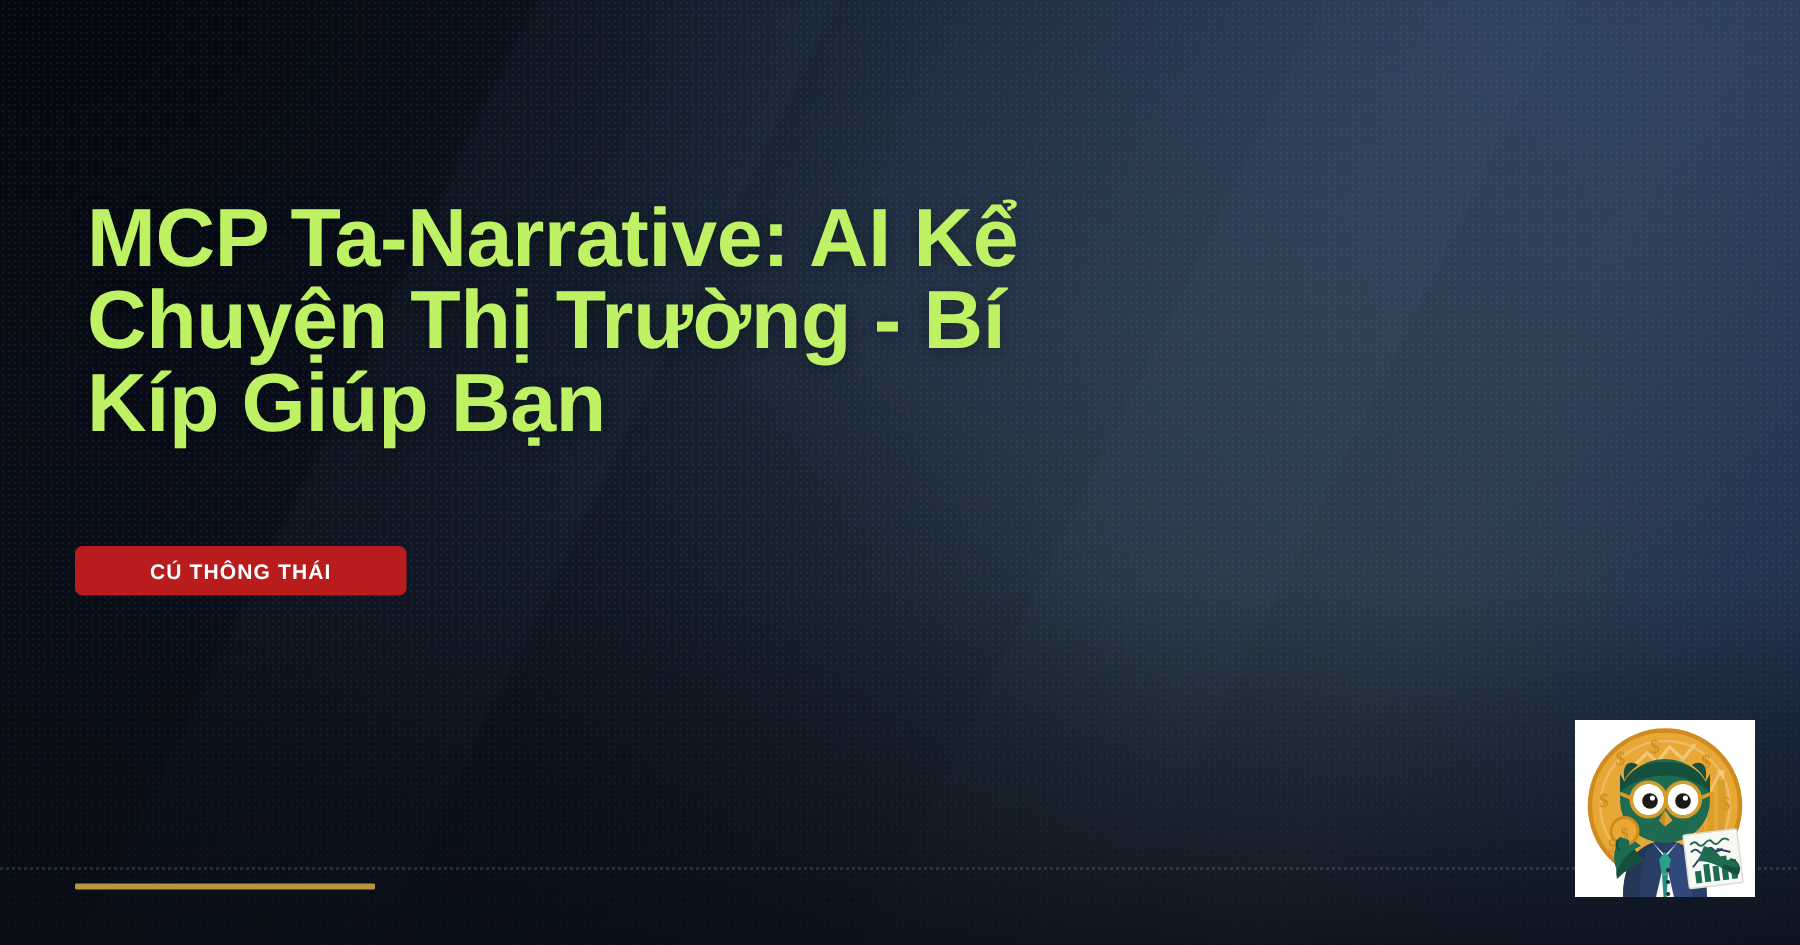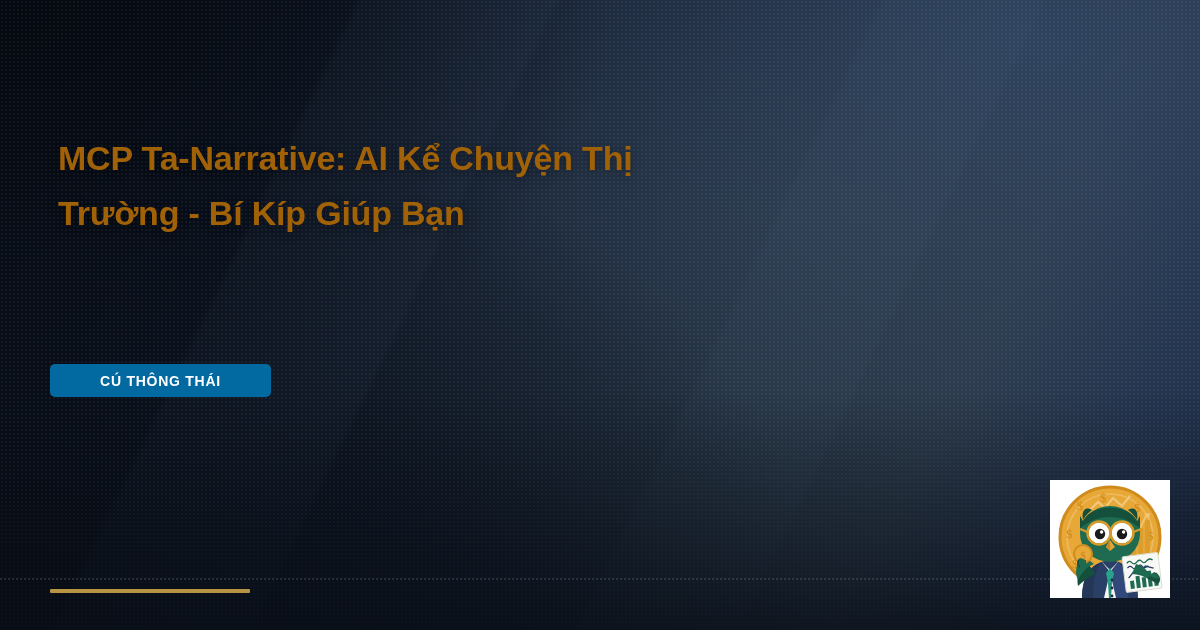--- a/index.html
+++ b/index.html
@@ -88,43 +88,43 @@
     position: absolute;
     inset: 0;
   }
 
   .title {
     position: absolute;
     left: 58px;
     top: 131px;
     width: 640px;
     margin: 0;
-    color: #a16207;
+    color: #bef264;
     font-family: "Liberation Sans", sans-serif;
-    font-size: 34px;
+    font-size: 55px;
     font-weight: 700;
     line-height: 55px;
     letter-spacing: -0.2px;
     text-shadow: 0 2px 10px rgba(0,0,0,0.35);
     white-space: pre-line;
   }
 
   .badge {
     position: absolute;
     left: 50px;
     top: 364px;
     height: 33px;
     min-width: 221px;
     box-sizing: border-box;
     display: inline-flex;
     align-items: center;
     justify-content: center;
     padding: 0 18px;
     border-radius: 5px;
-    background: #0369a1;
+    background: #b91c1c;
     color: #ffffff;
     font-size: 14px;
     font-weight: 700;
     letter-spacing: 0.75px;
     white-space: nowrap;
   }
 
   
   .rule-dotted {
     position: absolute;

